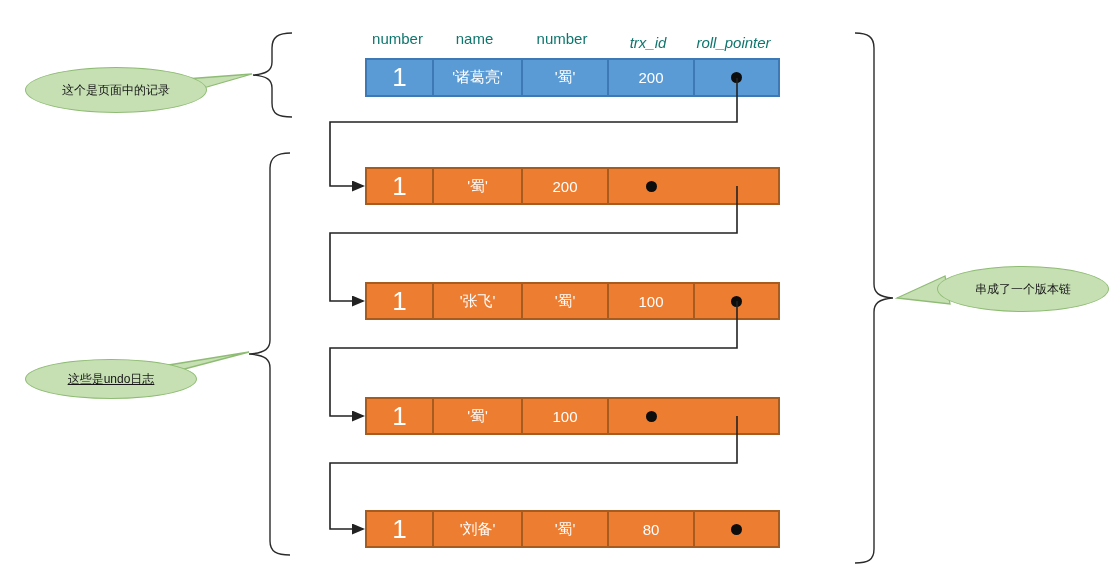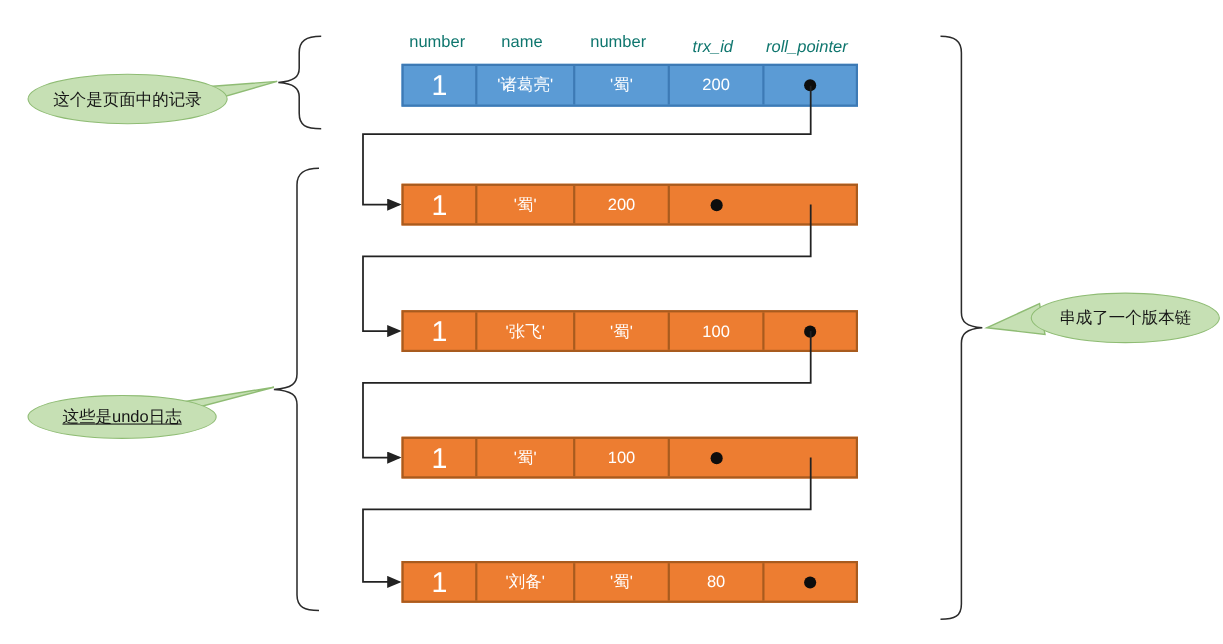--- a/index.html
+++ b/index.html
@@ -24,21 +24,21 @@
   .row .cell{display:flex;align-items:center;justify-content:center;color:#ffffff;
              font-size:15px;box-sizing:border-box;overflow:hidden;}
   .row .cell:first-child{border-left:none;font-size:26px;font-weight:400;}
   .row.u1{top:167px;} .row.u2{top:282px;} .row.u3{top:397px;} .row.u4{top:510px;}
 
   .dot{width:11px;height:11px;border-radius:50%;background:#0d0d0d;display:inline-block;}
 
   
   .bubble{position:absolute;z-index:3;background:#C6E0B4;border:1.5px solid #8FBC74;
           border-radius:50%;display:flex;align-items:center;justify-content:center;
-          font-size:15px;color:#161616;box-sizing:border-box;text-align:center;}
+          font-size:12px;color:#161616;box-sizing:border-box;text-align:center;}
   #bubble-page{left:25px;top:67px;width:182px;height:46px;}
   #bubble-undo{left:25px;top:359px;width:172px;height:40px;text-decoration:underline;}
   #bubble-chain{left:937px;top:266px;width:172px;height:46px;align-items:center;}
 </style>
 </head>
 <body>
 
 <div id="canvas">
 
   <svg id="wires" width="1112" height="585" viewBox="0 0 1112 585">

